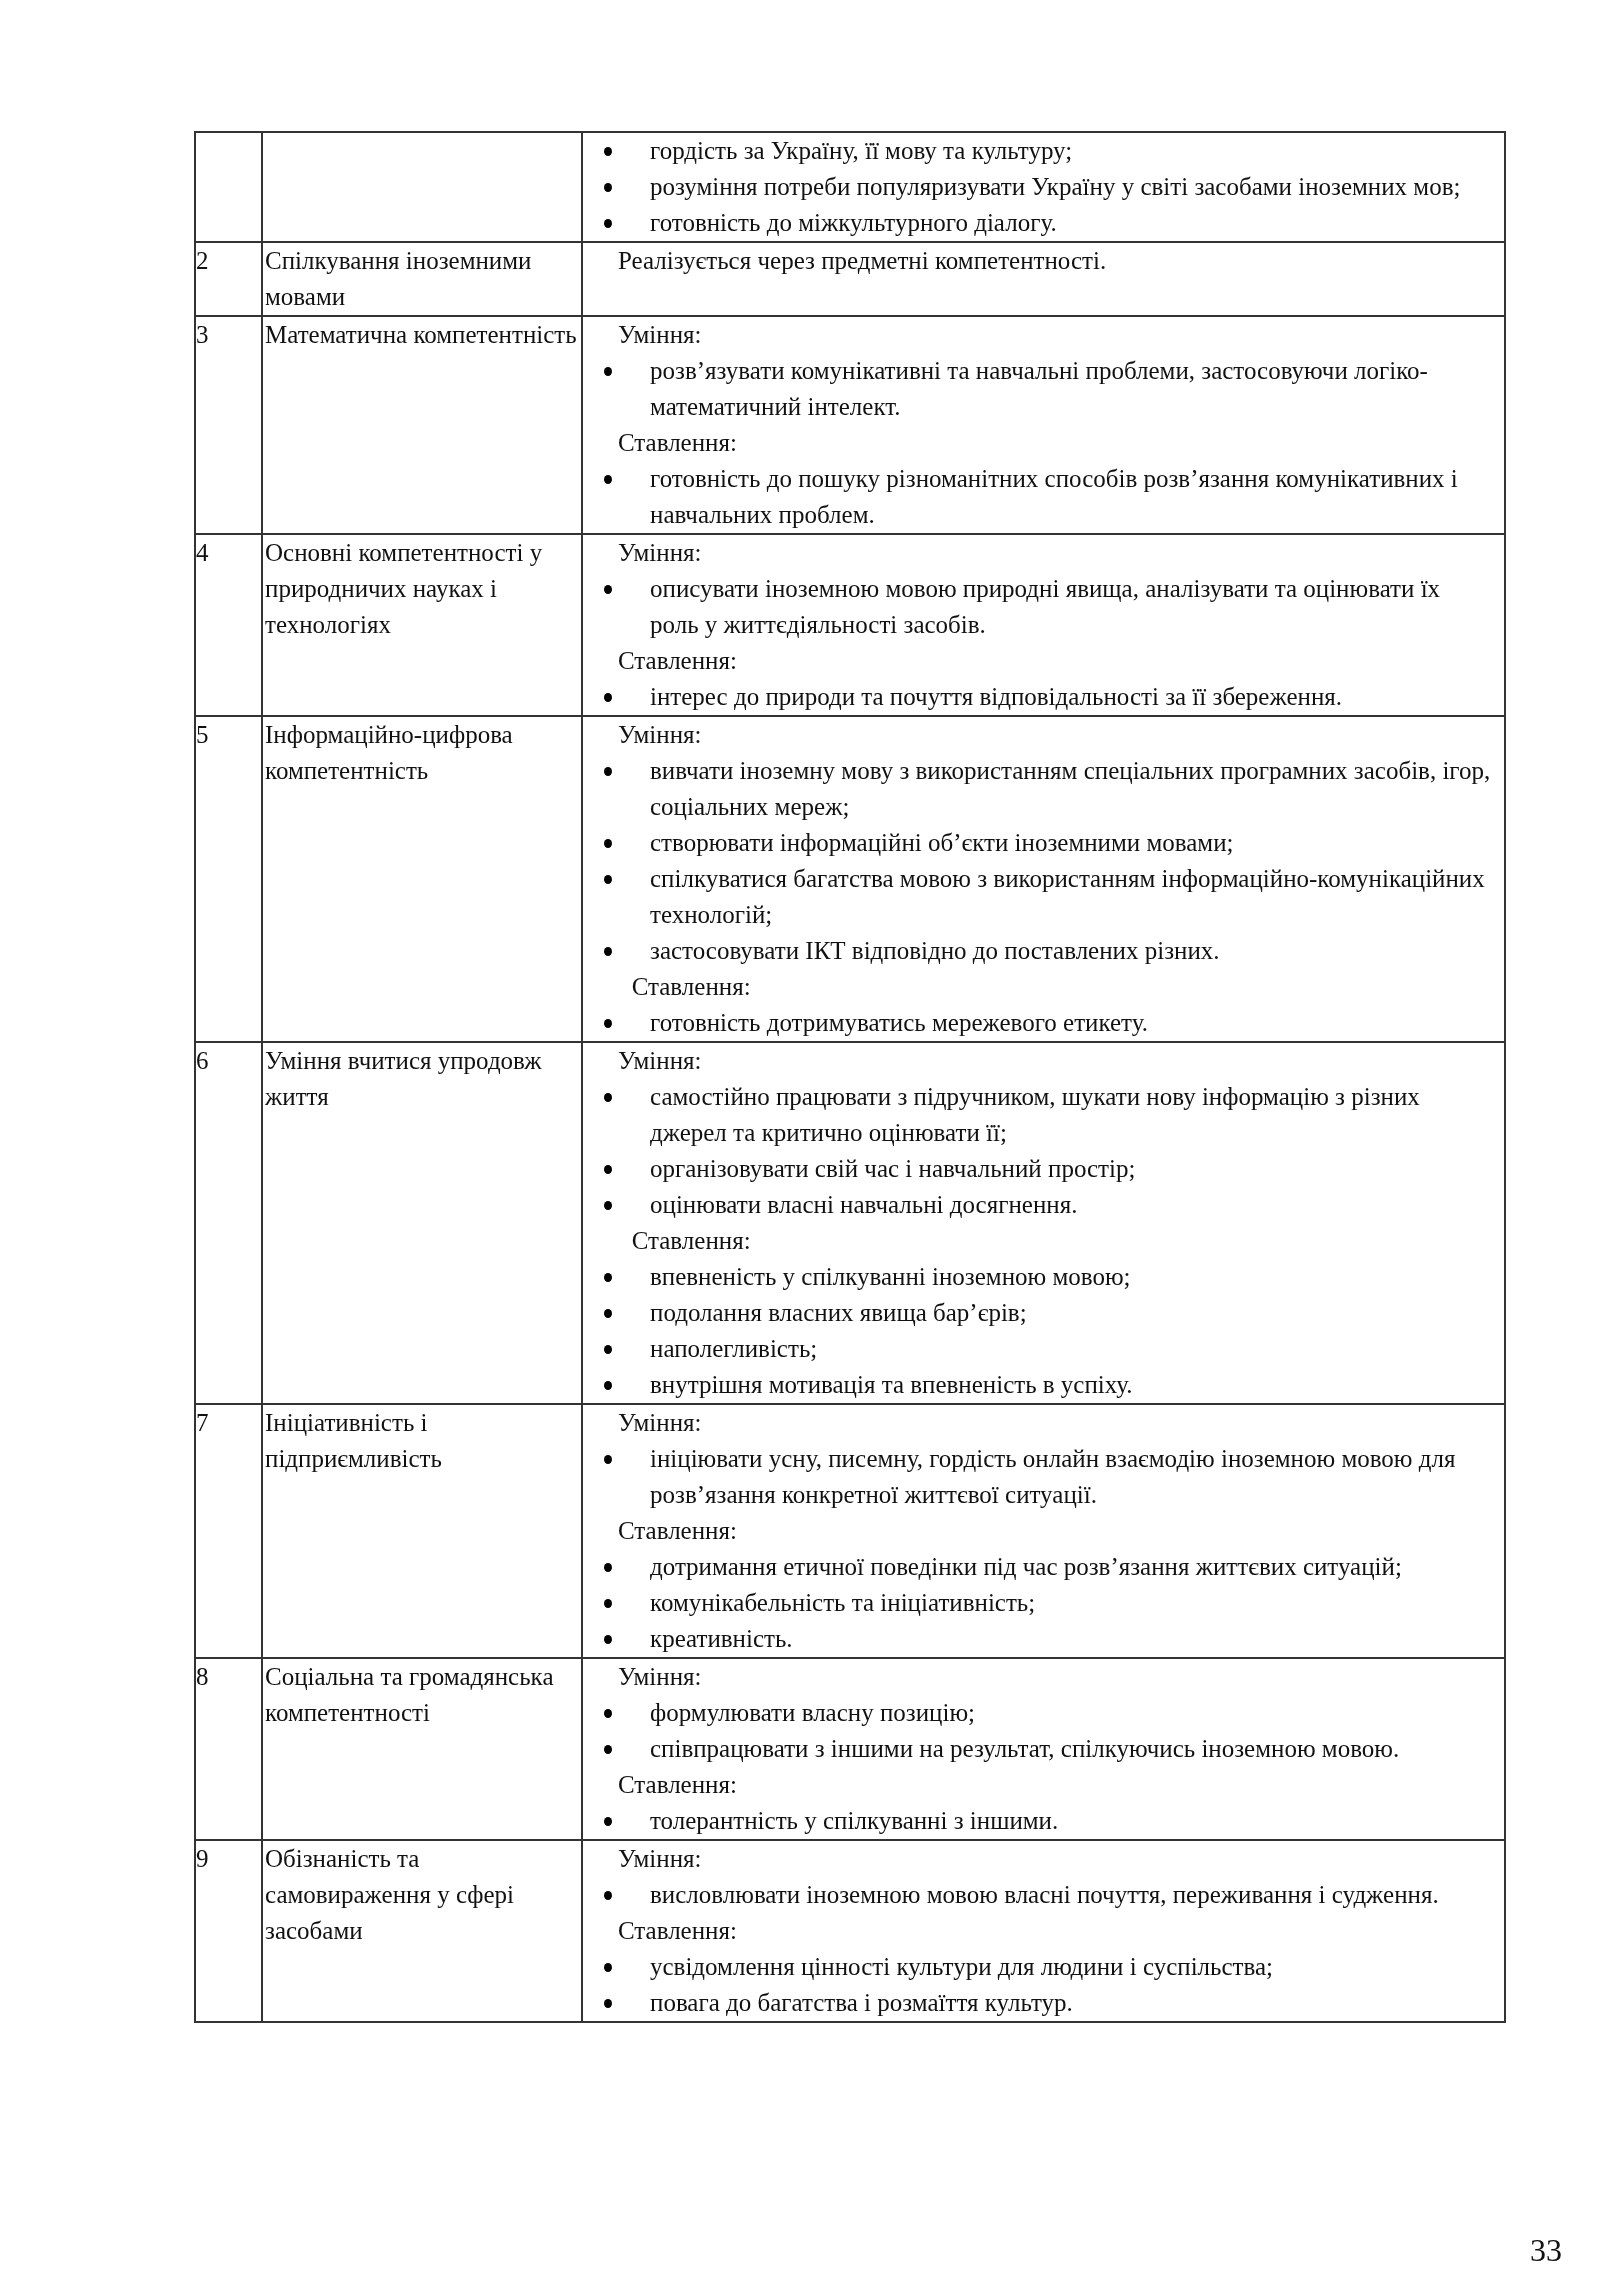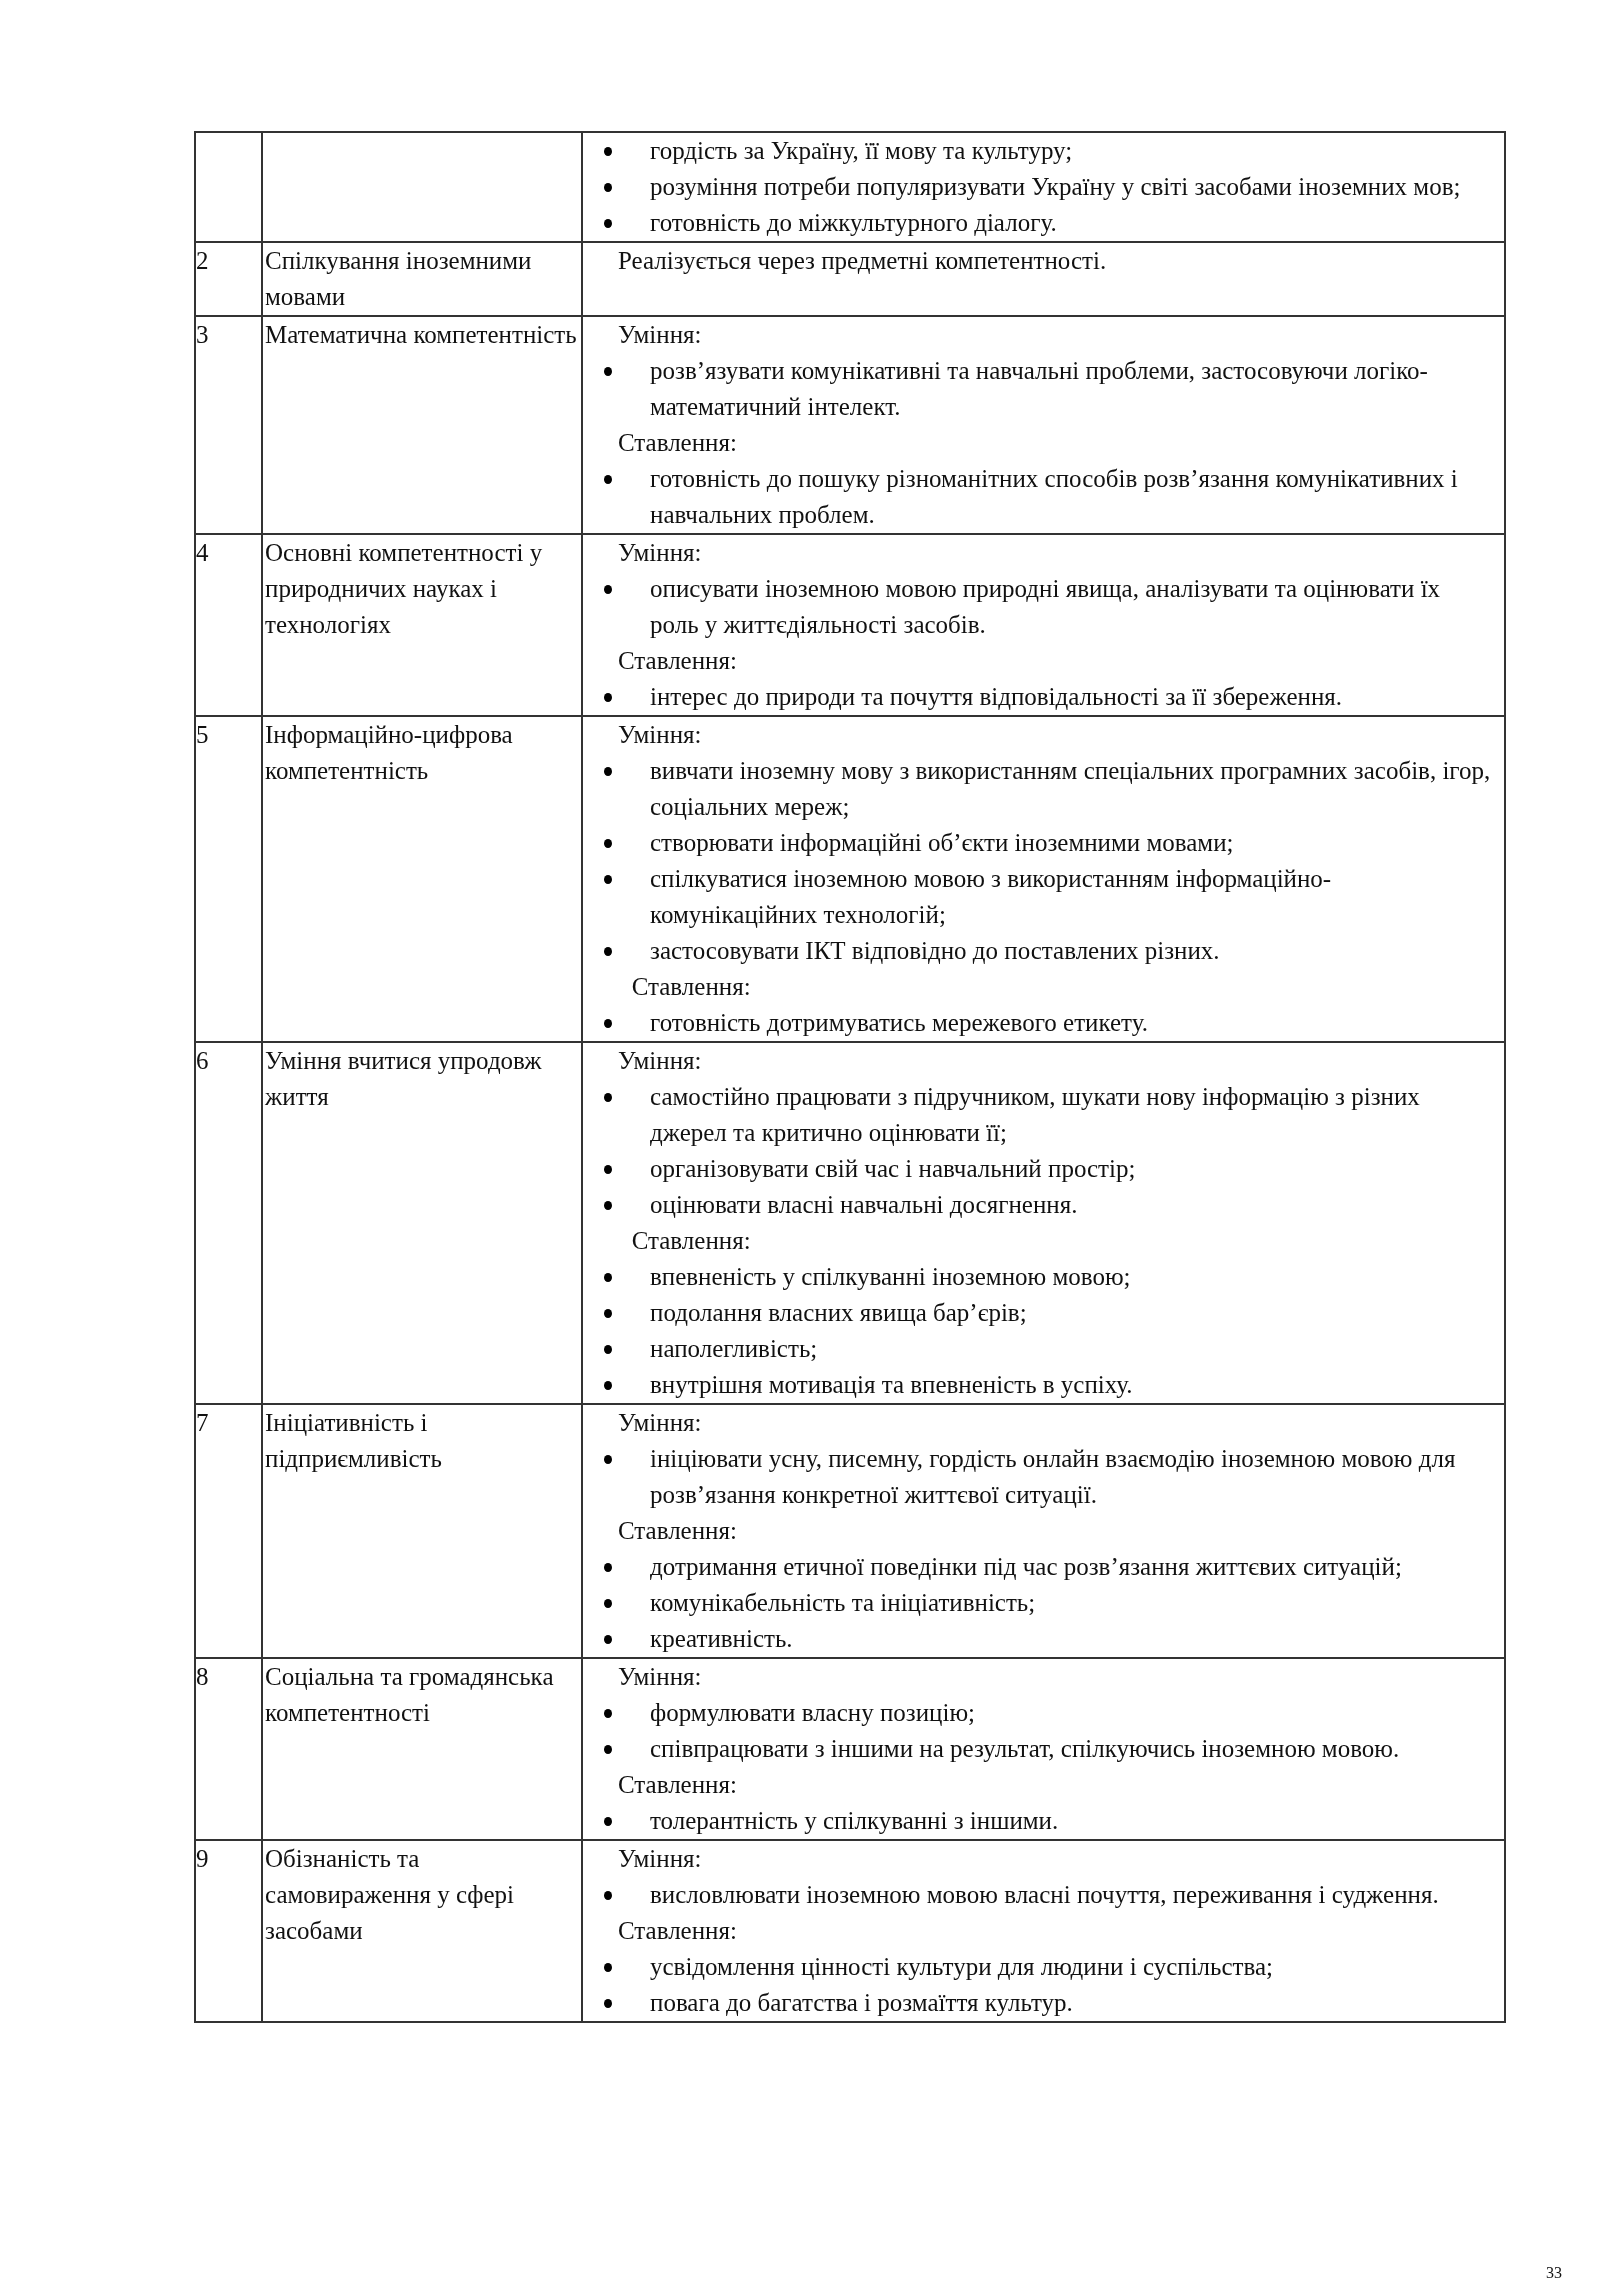--- a/index.html
+++ b/index.html
@@ -36,22 +36,21 @@
       padding-right: 9.8px;
     }
     ul.bullets li::before {
       content: "";
       position: absolute; left: 18.6px; top: 13.7px;
       width: 8.8px; height: 9.8px; border-radius: 50%;
       background: #000;
     }
     .page-number {
       position: absolute; right: 59px; top: 2232px;
-      font-size: 16px;
-      margin-top: 32px;
+      font-size: 32px;
     }
   </style>
 </head>
 <body>
 
 <table class="page-table">
   <colgroup>
       <col class="c-num">
       <col class="c-name">
       <col class="c-desc">
@@ -109,21 +108,21 @@
     </tr>
 
     <tr class="row">
       <td class="num">5</td>
       <td>Інформаційно-цифрова компетентність</td>
       <td>
         <span class="label">Уміння:</span>
         <ul class="bullets">
           <li>вивчати іноземну мову з використанням спеціальних програмних засобів, ігор, соціальних мереж;</li>
           <li>створювати інформаційні об’єкти іноземними мовами;</li>
-          <li>спілкуватися іноземною мовою з використанням інформаційно-комунікаційних технологій;</li>
+          <li>спілкуватися багатства мовою з використанням інформаційно-комунікаційних технологій;</li>
           <li>застосовувати ІКТ відповідно до поставлених різних.</li>
         </ul>
         <span class="label indent">Ставлення:</span>
         <ul class="bullets">
           <li>готовність дотримуватись мережевого етикету.</li>
         </ul>
       </td>
     </tr>
 
     <tr class="row">

